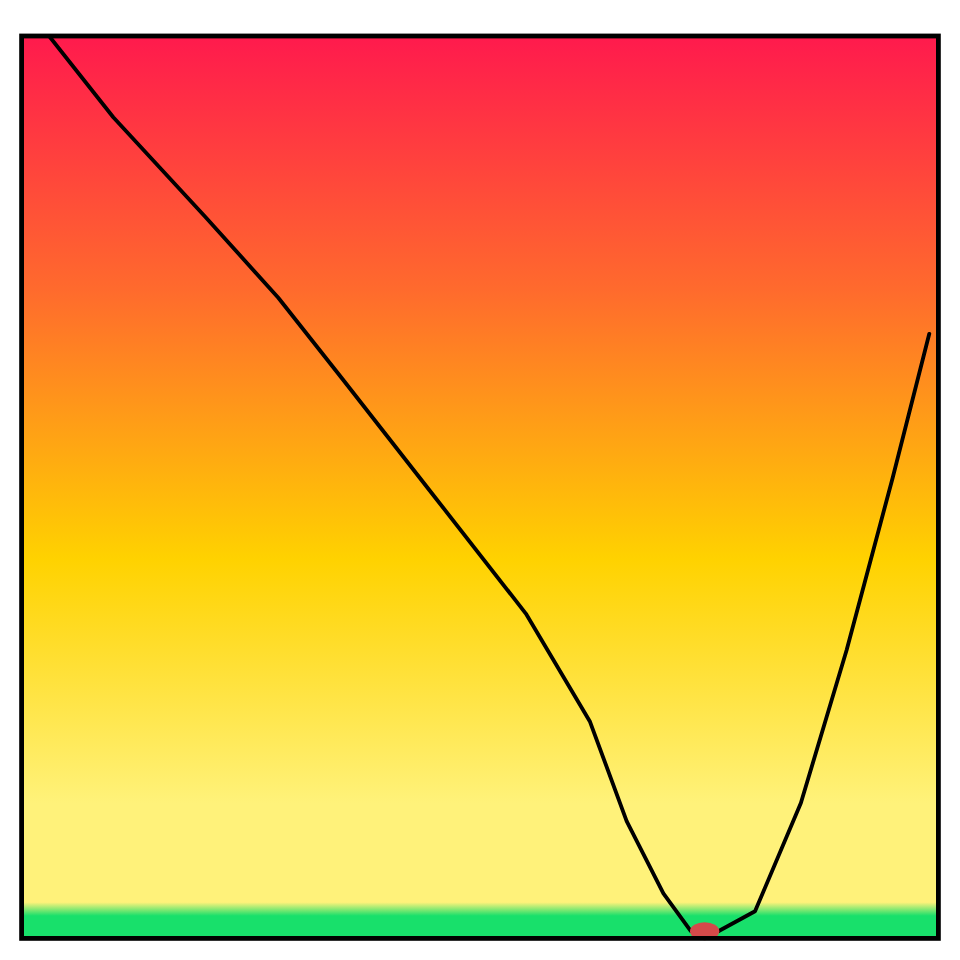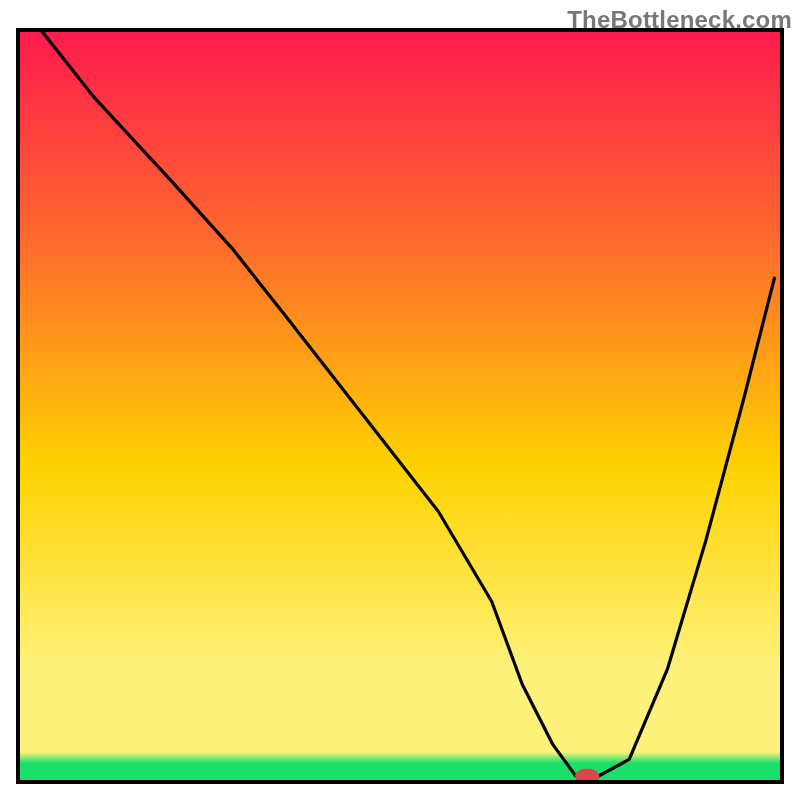--- a/index.html
+++ b/index.html
@@ -51,14 +51,13 @@
 
     <rect x="18" y="30" width="764" height="752" fill="url(#bg-grad)"></rect>
 
     <path id="curve-path" clip-path="url(#plot-clip)" fill="none" stroke-width="3.2" stroke-linejoin="round" stroke-linecap="round" stroke="#000000" d="M40.9 30.0 L94.4 97.7 L170.8 180.4 L231.9 248.1 L285.4 315.8 L361.8 413.5 L438.2 511.3 L491.7 601.5 L522.2 684.2 L552.8 744.4 L575.7 776.0 L598.6 776.0 L629.2 759.4 L667.4 669.2 L705.6 541.4 L743.8 398.5 L774.4 278.2"></path>
 
     <ellipse id="marker-ell" fill="#d44a4a" cx="587.2" cy="776.0" rx="12.2" ry="7.5"></ellipse>
 
     <rect x="18" y="30" width="764" height="752" fill="none" stroke-width="4" stroke="#000000"></rect>
   </svg>
 
-  <div class="watermark">TheBottleneck.com</div>
 </div>
 
 </body></html>

